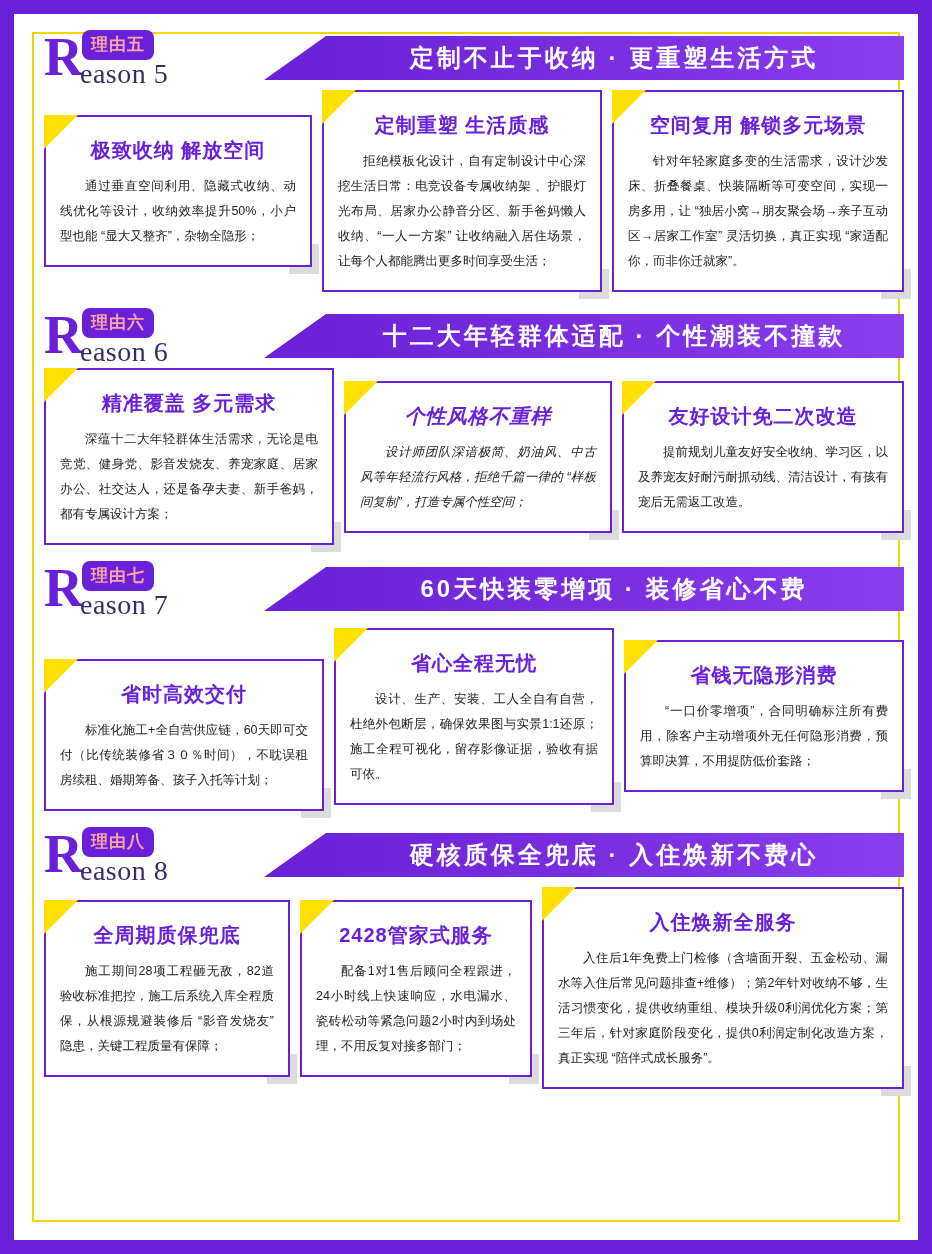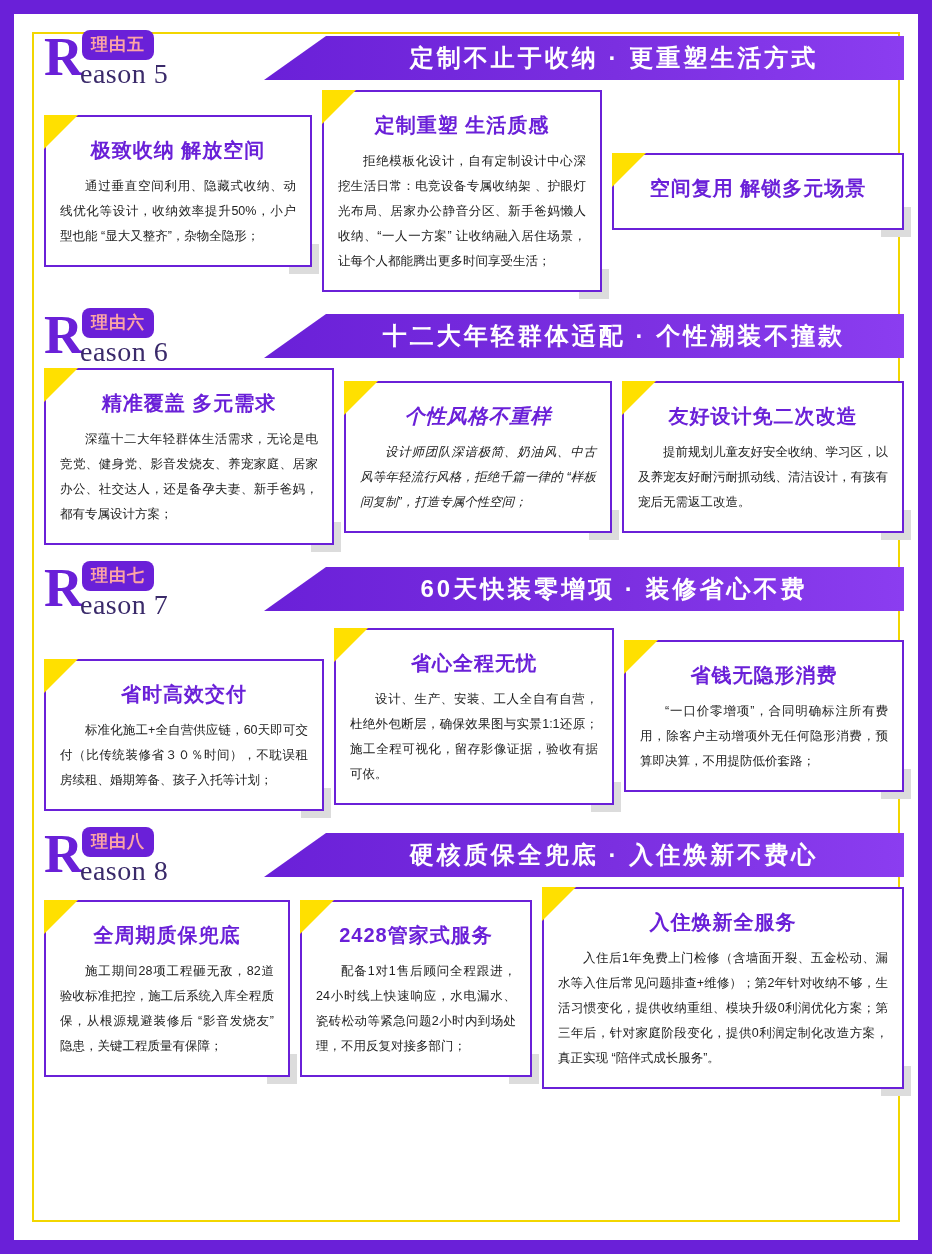--- a/index.html
+++ b/index.html
@@ -190,20 +190,21 @@
           <div class="card">
             <div class="corner"></div>
             <div class="shadow"></div>
             <div class="card-title">定制重塑 生活质感</div>
             <div class="card-body">拒绝模板化设计，自有定制设计中心深挖生活日常：电竞设备专属收纳架 、护眼灯光布局、居家办公静音分区、新手爸妈懒人收纳、“一人一方案” 让收纳融入居住场景，让每个人都能腾出更多时间享受生活；</div>
           </div>
           <div class="card">
             <div class="corner"></div>
             <div class="shadow"></div>
             <div class="card-title">空间复用 解锁多元场景</div>
+            <div class="card-body">针对年轻家庭多变的生活需求，设计沙发床、折叠餐桌、快装隔断等可变空间，实现一房多用，让 “独居小窝→朋友聚会场→亲子互动区→居家工作室” 灵活切换，真正实现 “家适配你，而非你迁就家”。</div>
           </div>
         </div>
       </div>
     </div>
 
     <div class="section">
       <div class="section-head">
         <div class="reason-block">
           <div class="big-r">R</div>
           <div class="reason-tag">理由六</div>

